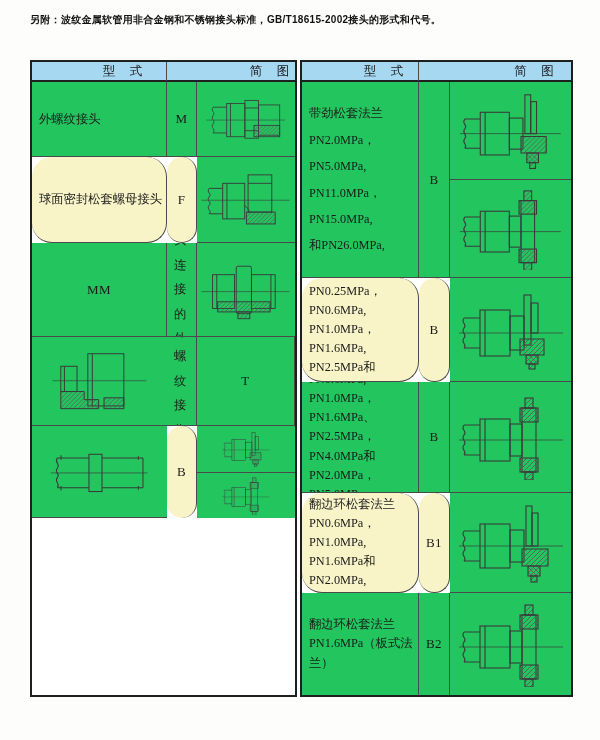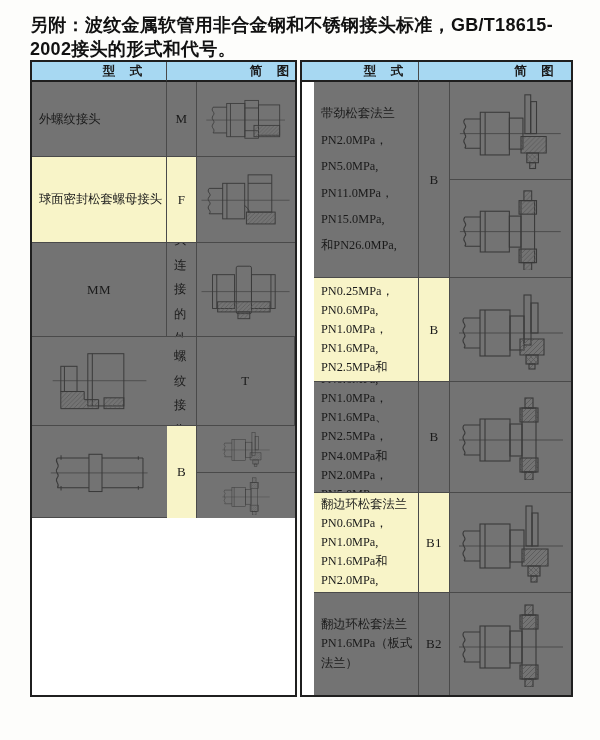--- a/index.html
+++ b/index.html
@@ -4,47 +4,47 @@
 <style>
   html,body{margin:0;padding:0;}
   body{
     width:600px;height:740px;position:relative;background:#fdfdfb;
     font-family:"Liberation Serif","DejaVu Serif",serif;color:#1a1a1a;
     overflow:hidden;
   }
   .title{
     position:absolute;left:30px;top:13px;width:560px;
     font-family:"Liberation Sans","DejaVu Sans",sans-serif;
-    font-size:18px;font-weight:bold;color:#111;letter-spacing:.3px;
+    font-size:10px;font-weight:bold;color:#111;letter-spacing:.3px;
   }
   .tables{position:absolute;left:30px;top:60px;display:flex;}
   .tbl{border:2px solid #1f1f1f;background:#fff;}
   .tbl + .tbl{margin-left:3px;}
   .grid{display:grid;}
   .gridL{grid-template-columns:135px 30px 98px;
          grid-template-rows:20px 75px 86px 94px 89px 92px 177px;}
   .gridR{grid-template-columns:117px 31px 121px;
          grid-template-rows:20px 196px 104px 111px 100px 102px;}
   .cell{
     border-right:1px solid #4a4a4a;border-bottom:1px solid #4a4a4a;
     box-sizing:border-box;display:flex;align-items:center;
-    background:#737373;min-width:0;min-height:0;overflow:hidden;
+    background:#22c55e;min-width:0;min-height:0;overflow:hidden;
   }
   .cell.last{border-right:none;text-align:right;}
   .row-last{border-bottom:none;}
   .hdr{
-    background:#a7d8f2;justify-content:center;font-weight:bold;
+    background:#a7d8f2;justify-content:center;font-weight:normal;
     font-size:12.5px;border-bottom:2px solid #1f1f1f;letter-spacing:1px;padding-left:48px;
   }
   .name{padding:4px 4px 4px 7px;font-size:12.3px;line-height:2.0;
         white-space:pre-line;}
-  .nameR{line-height:1.55;margin-left:12px;}
+  .nameR{line-height:1.55;}
   .lh-tall{line-height:2.15;}
   .code{justify-content:center;font-size:13px;letter-spacing:.5px;}
-  .hl{background:#f8f4c8;}
+  .hl{background:#f8f4c8;border-radius:20px;}
   .dcell{justify-content:center;}
   .dcell svg{height:88%;max-height:86px;max-width:95%;}
   .dstack{flex-direction:column;align-items:stretch;padding:0;}
   .dsub{flex:1;display:flex;align-items:center;justify-content:center;
         min-height:0;}
   .dsub.divider{border-bottom:1px solid #4a4a4a;}
   .dsub svg{height:86%;max-width:92%;}
 </style>
 </head>
 <body>

